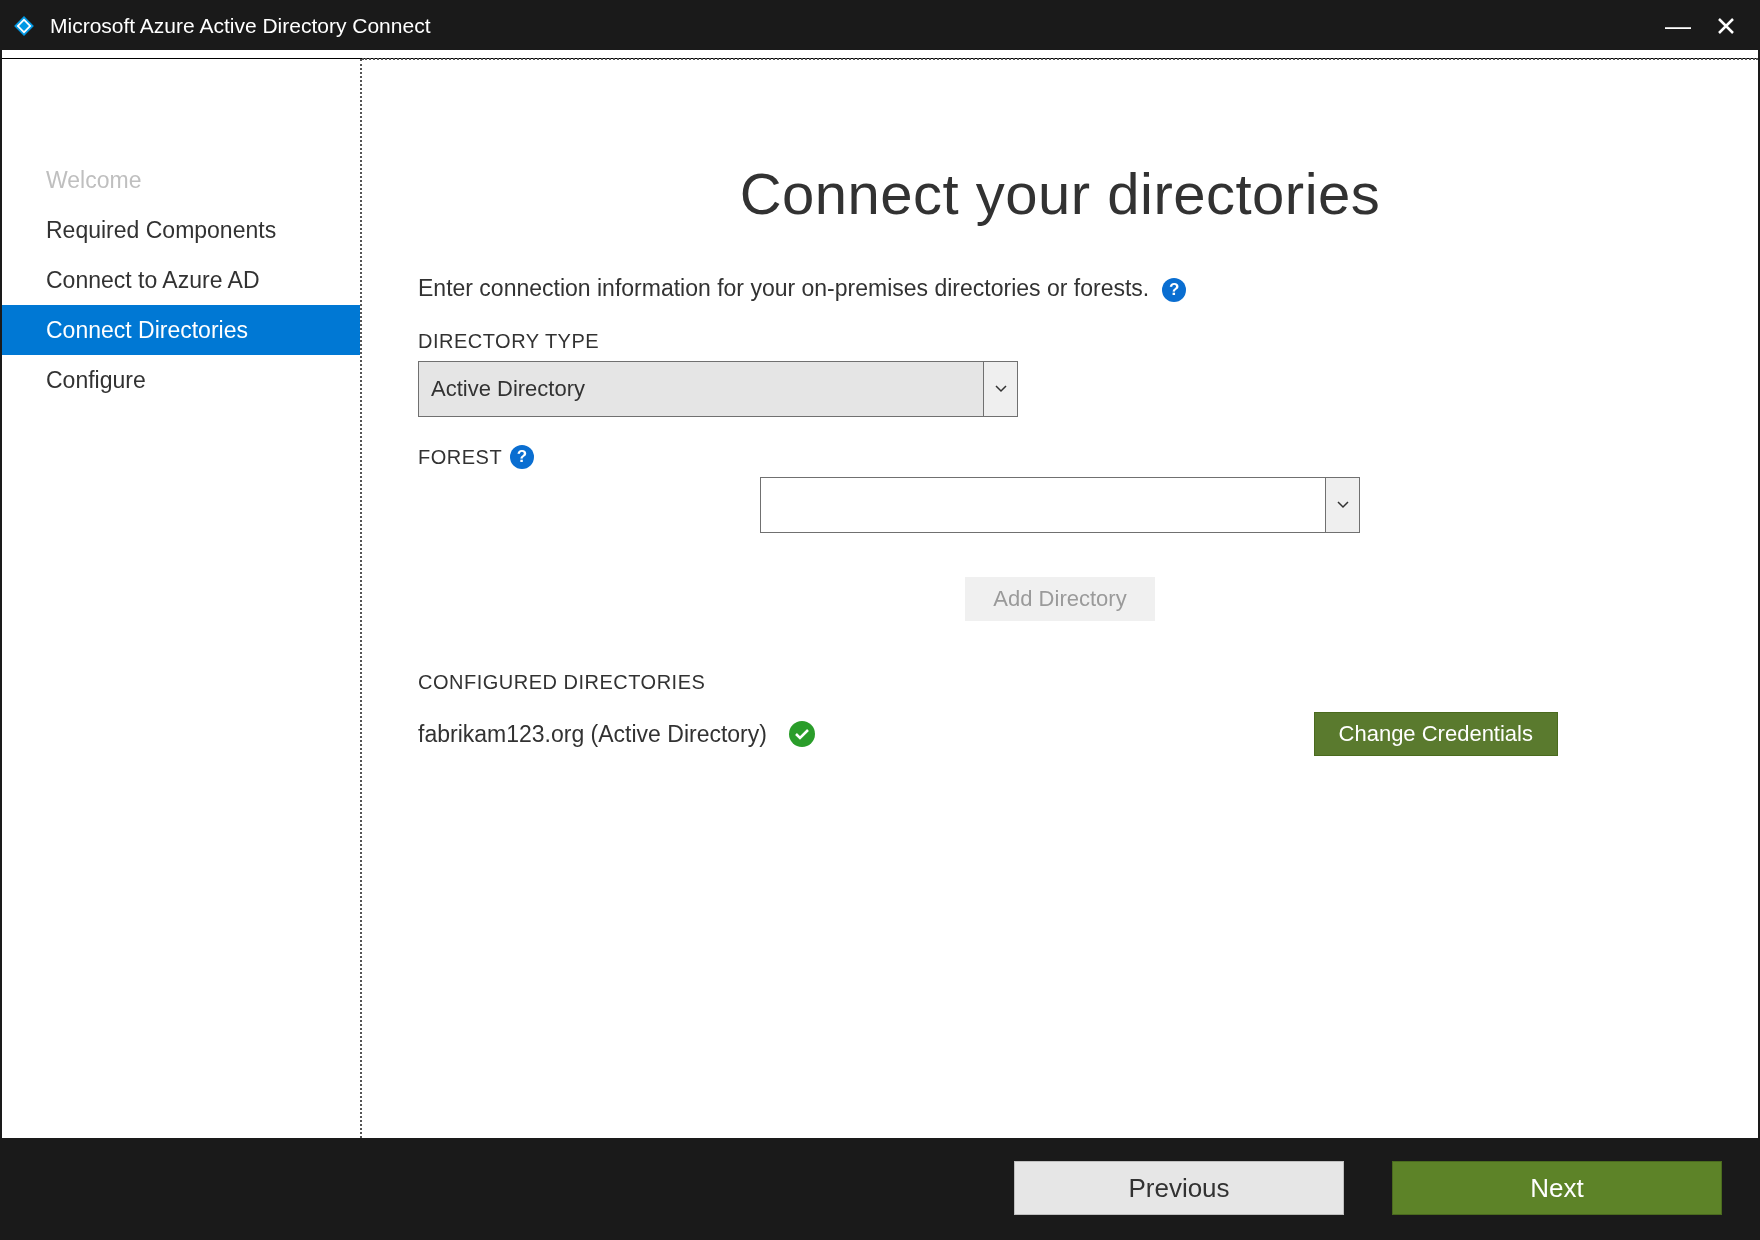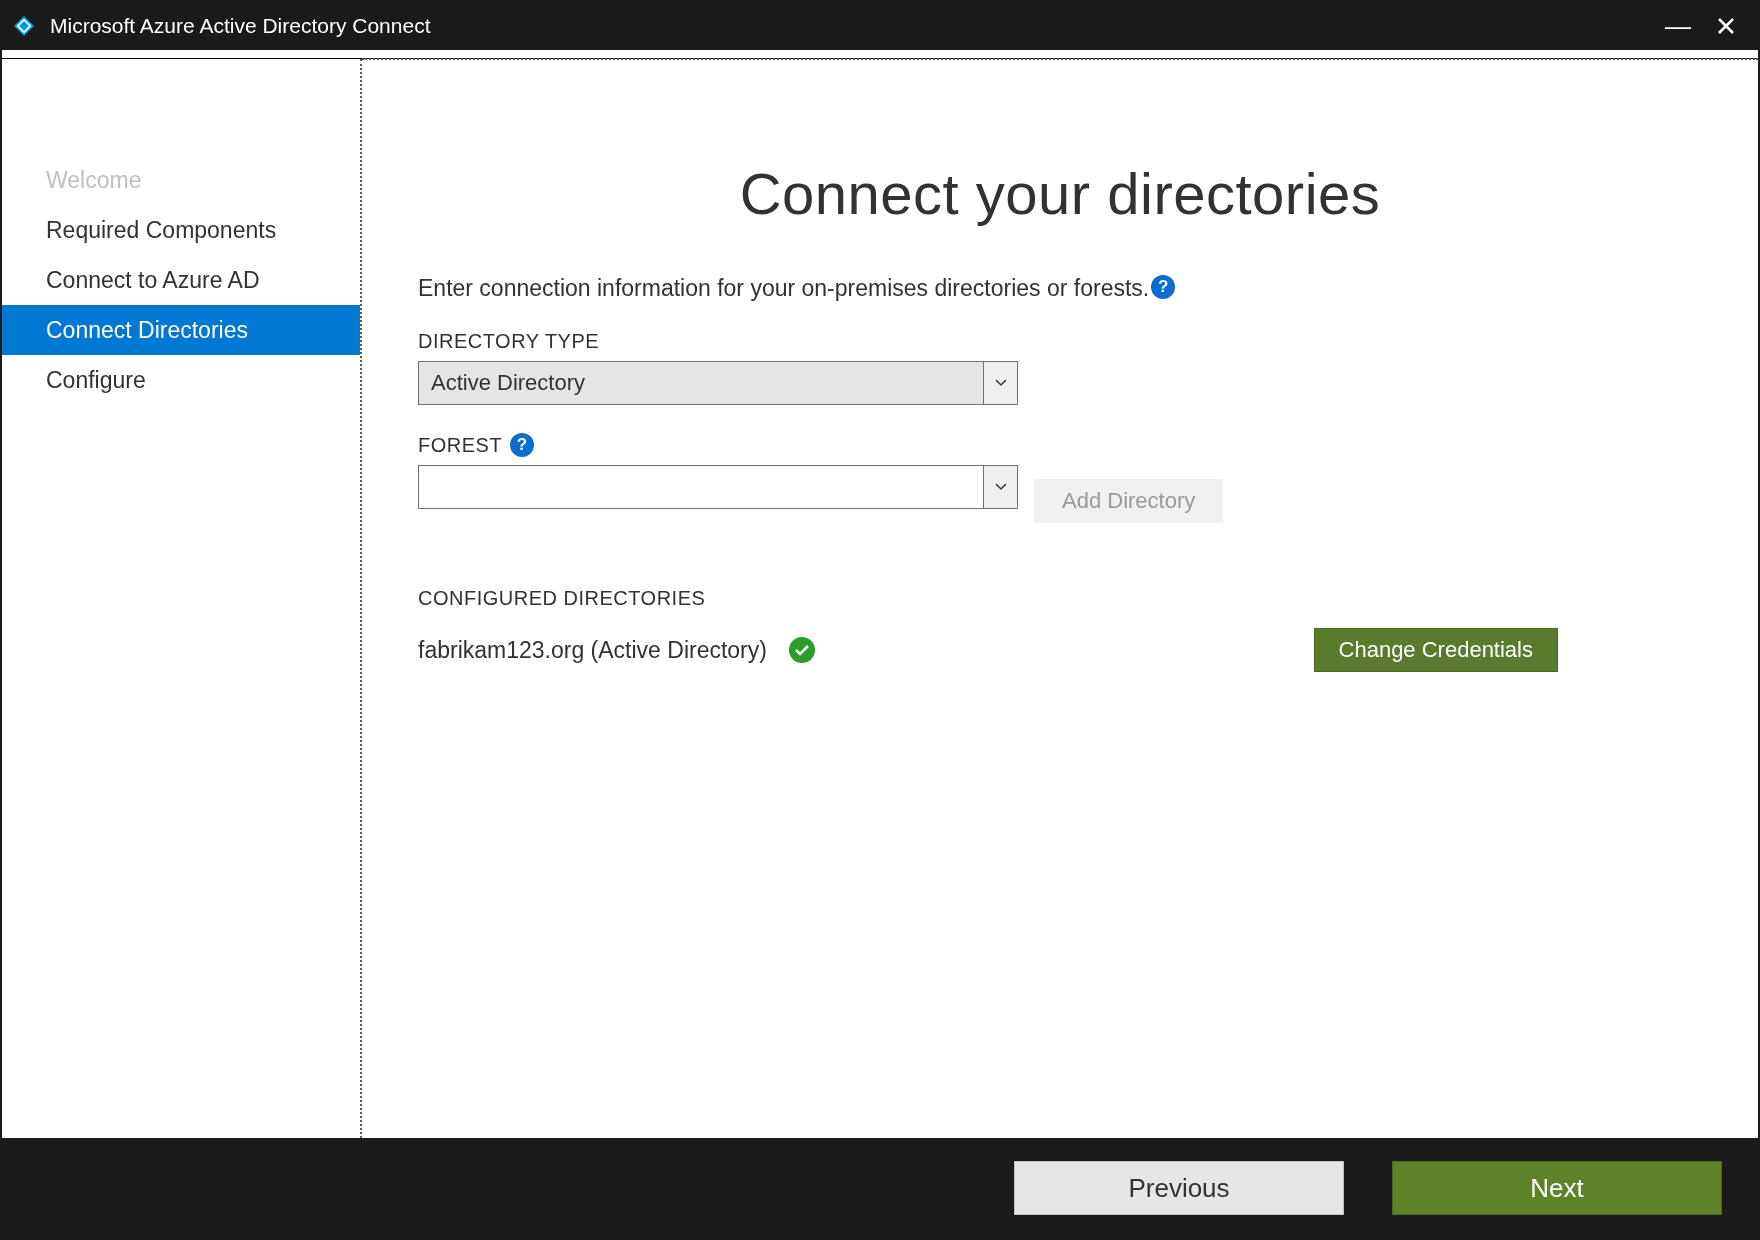--- a/index.html
+++ b/index.html
@@ -14,28 +14,28 @@
   
   .body { flex:1; display:flex; background:#fff; border-top:1px solid #000;margin-top:8px; }
   
   .sidebar { width: 360px; background:#fff; padding-top: 96px; border-right: 2px dotted #555; }
   .sidebar .item { height: 50px; display:flex; align-items:center; padding-left: 44px; font-size: 23px; color:#323232; cursor:pointer; }
   .sidebar .item.disabled { color:#bfbfbf; cursor:default; }
   .sidebar .item.selected { background:#0078d4; color:#fff; }
   
   .main { flex:1; padding: 100px 56px 0 56px; position:relative; border-top: 2px dotted #555; margin-top:-1px; }
   h1.page-title { font-size: 58px; font-weight: 300; color:#323232; margin-bottom: 48px; letter-spacing: 0.5px; text-align: center; }
-  .instruction { font-size: 23px; color:#323232; margin-bottom: 28px; display:flex; align-items:flex-start; gap:2px; }
+  .instruction { font-size: 23px; color:#323232; margin-bottom: 28px; display:flex; align-items:flex-end; gap:13px; }
   .field-label { font-size: 20px; letter-spacing: 0.5px; color:#323232; margin-bottom: 8px; display:flex; align-items:center; gap:8px; }
-  .combo { display:flex; width: 600px; height: 44px; margin-bottom: 28px; border-radius: 18px; }
+  .combo { display:flex; width: 600px; height: 56px; margin-bottom: 28px; border-radius: 18px; }
   .combo .text { flex:1; border:1px solid #707070; background:#e5e5e5; display:flex; align-items:center; padding:0 12px; font-size:22px; color:#323232; }
   .combo.white .text { background:#fff; }
   .combo .arrow { width: 34px; border:1px solid #707070; border-left:none; background:#efefef; display:flex; align-items:center; justify-content:center; cursor:pointer; }
   .combo .arrow svg { width:12px; height:8px; }
-  .forest-row { display:flex; align-items:center; gap:16px; margin-bottom: 50px; }
+  .forest-row { display:flex; align-items:center; gap:16px; margin-bottom: 50px; flex-direction: column; }
   .btn-adddir { height:44px; padding:0 28px; background:#f0f0f0; color:#9a9a9a; border:none; font-size:22px; cursor:default; }
   .section-label { font-size:20px; letter-spacing:0.5px; color:#323232; margin-bottom: 18px; }
   .configured-row { display:flex; align-items:center; justify-content:space-between; width: 100%; max-width: 1140px; }
   .configured-row .left { display:flex; align-items:center; gap:22px; font-size:23px; color:#323232; }
   .check-icon { width:26px; height:26px; border-radius:50%; background:#2a9d2a; display:flex; align-items:center; justify-content:center; }
   .check-icon svg { width:16px; height:12px; }
   .btn-green { height:44px; padding:8px 24px; background:#5a7a2e; color:#fff; border:1px solid #4a6a1e; font-size:22px; cursor:pointer; }
   .btn-green.big { height:54px; padding:0 0; width: 330px; font-size:26px; background:#5d8328; }
   .help-icon { width:24px; height:24px; border-radius:50%; background:#0a6ed1; color:#fff; font-weight:bold; font-size:17px; display:inline-flex; align-items:center; justify-content:center; }
   

